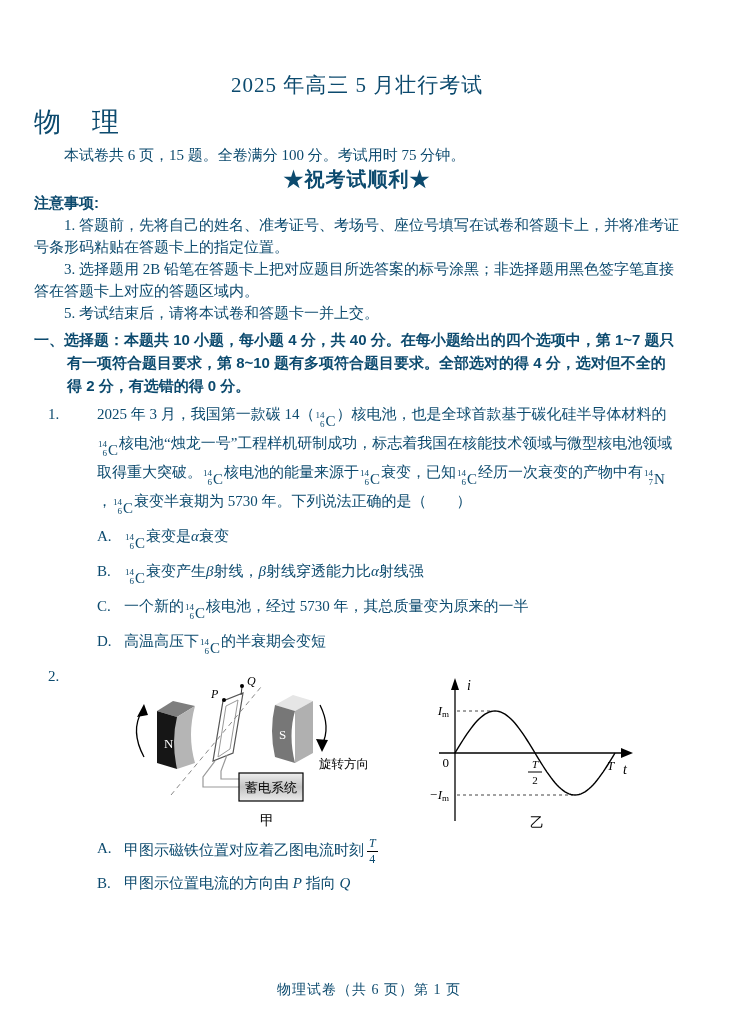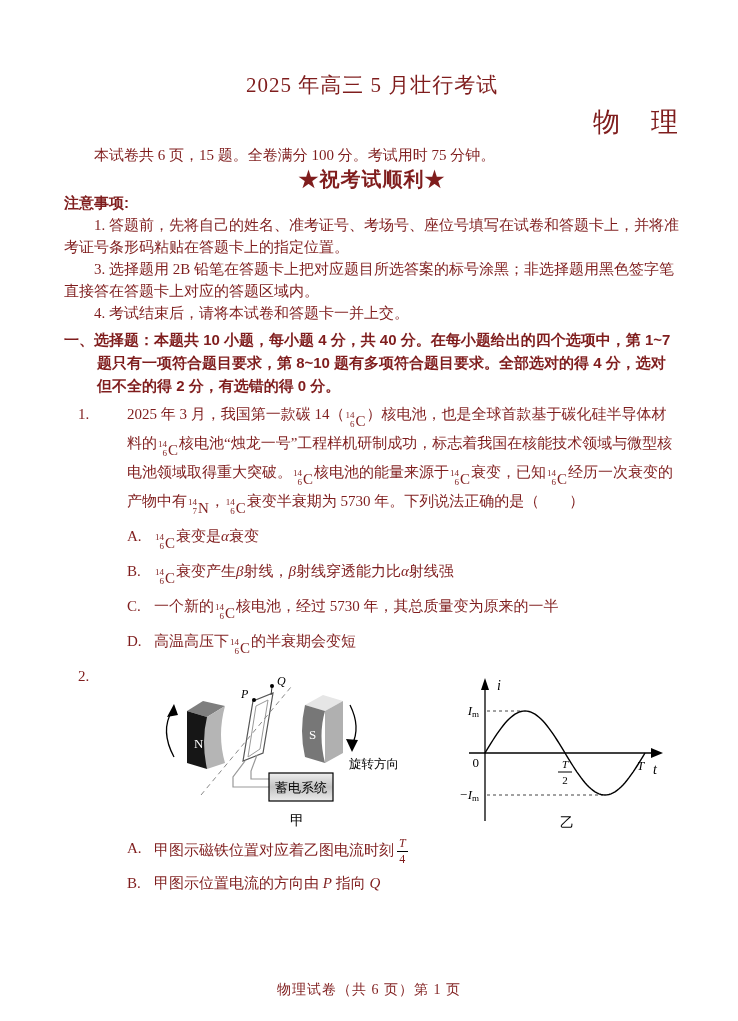--- a/index.html
+++ b/index.html
@@ -1,28 +1,28 @@
 <!DOCTYPE html>
 <html><head>
 <meta charset="utf-8">
 <style>
   html,body{margin:0;padding:0;background:#fff;}
   .page{
     position:relative;
     width:738px;height:1021px;
     box-sizing:border-box;
-    padding:70px 58px 0 64px;
+    padding:70px 58px 0 34px;
     background:#fff;
-    color:#7f1d1d;
+    color:#0c4a6e;
     font-family:"Liberation Serif","DejaVu Serif",serif;
     font-size:15px;line-height:22px;
     overflow:hidden;
   }
   h1.title{font-size:21px;font-weight:normal;text-align:center;margin:0;line-height:30px;letter-spacing:1px;}
-  h2.subject{font-size:27px;font-weight:normal;text-align:right;margin:5px 0 5px;line-height:34px;letter-spacing:2px;}
+  h2.subject{font-size:27px;font-weight:normal;text-align:left;margin:5px 0 5px;line-height:34px;letter-spacing:2px;}
   p.meta{margin:2px 0 0;text-indent:2em;}
   p.wish{margin:2px 0 2px;text-align:center;font-weight:bold;font-size:20px;letter-spacing:1px;}
   .hei{font-family:"Liberation Sans","DejaVu Sans",sans-serif;font-weight:bold;}
   .notes-heading{margin:2px 0 0;font-size:15px;}
   p.note{margin:0;text-indent:2em;}
   .section-heading{margin:4px 0 2px;padding-left:2.2em;text-indent:-2.2em;line-height:23px;}
   .question{display:flex;margin-top:6px;}
   .qnum{flex:0 0 36px;width:36px;box-sizing:border-box;padding-left:14px;}
   .qbody{flex:1;margin-left:27px;}
   .qtext{margin:0;}
@@ -47,21 +47,21 @@
 
   <h1 class="title">2025 年高三 5 月壮行考试</h1>
   <h2 class="subject">物　理</h2>
   <p class="meta">本试卷共 6 页，15 题。全卷满分 100 分。考试用时 75 分钟。</p>
   <p class="wish">★祝考试顺利★</p>
 
   <div>
     <p class="notes-heading hei">注意事项:</p>
     <p class="note">1. 答题前，先将自己的姓名、准考证号、考场号、座位号填写在试卷和答题卡上，并将准考证号条形码粘贴在答题卡上的指定位置。</p>
     <p class="note">3. 选择题用 2B 铅笔在答题卡上把对应题目所选答案的标号涂黑；非选择题用黑色签字笔直接答在答题卡上对应的答题区域内。</p>
-    <p class="note">4. 考试结束后，请将本试卷和答题卡一并上交。</p>
+    <p class="note">5. 考试结束后，请将本试卷和答题卡一并上交。</p>
   </div>
 
   <p class="section-heading hei">一、选择题：本题共 10 小题，每小题 4 分，共 40 分。在每小题给出的四个选项中，第 1~7 题只有一项符合题目要求，第 8~10 题有多项符合题目要求。全部选对的得 4 分，选对但不全的得 2 分，有选错的得 0 分。</p>
 
   <div class="question">
     <div class="qnum">1.</div>
     <div class="qbody">
       <p class="qtext">2025 年 3 月，我国第一款碳 14（<span class="nuc">
             <span class="ss">
               <span>14</span>

